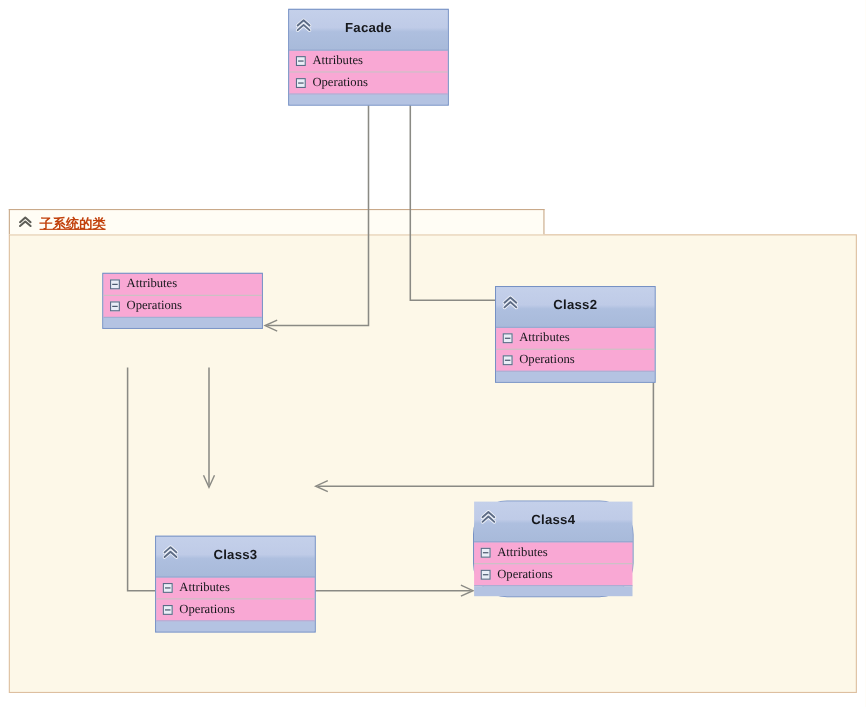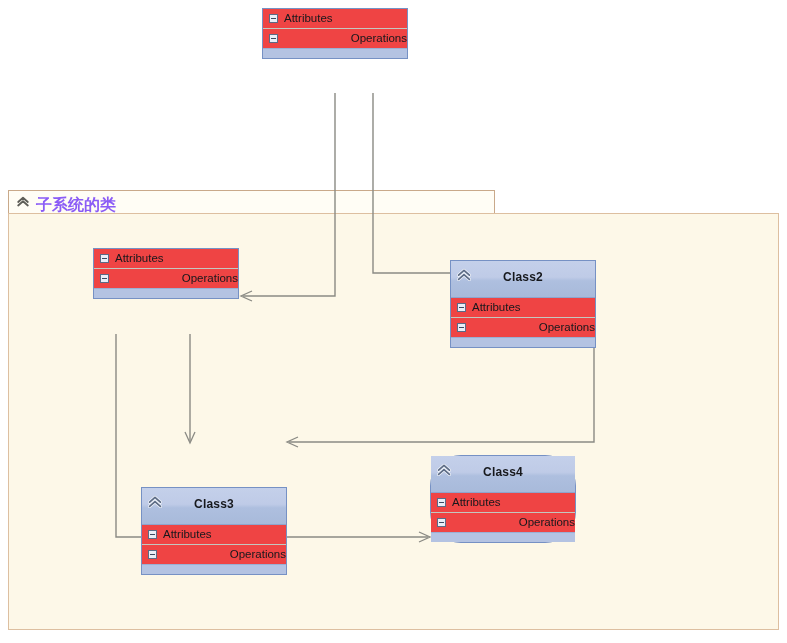--- a/index.html
+++ b/index.html
@@ -21,24 +21,25 @@
     border-bottom:none;
   }
   .pkg-body{
     position:absolute;
     box-sizing:border-box;
     background:#fdf8e8;
     border:1px solid #ddbfa0;
   }
   .pkg-label{
     position:absolute;
-    font-size:16px;
-    color:#8b5cf6;
+    font-size:12px;
+    color:#c2410c;
     font-weight:bold;
     white-space:nowrap;
+    text-decoration:underline;
   }
   .pkg-chev{
     position:absolute;
     width:14px;height:14px;
   }
 
   
   .cls{
     position:absolute;
     box-sizing:border-box;
@@ -62,28 +63,29 @@
     color:#16181c;
     letter-spacing:.2px;
   }
   .cls-chev{
     position:absolute;
     left:5px;top:6px;
     width:16px;height:16px;
   }
   .cls-row{
     height:20px;
-    background:#ef4444;
+    background:#f9a8d4;
     border-bottom:1px solid #c3c7c0;
     display:flex;
     align-items:center;
     padding-left:6px;
     box-sizing:border-box;
-  }
-  .cls-row.last{border-bottom:1px solid #9aafd3;justify-content:space-between;}
+    font-family:Liberation Serif, serif;
+  }
+  .cls-row.last{border-bottom:1px solid #9aafd3;}
   .cls-row-label{
     font-size:11.5px;
     color:#16181c;
     margin-left:6px;
     line-height:1;
   }
   .minus-box{
     width:9px;height:9px;
     box-sizing:border-box;
     border:1px solid #5b6b86;
@@ -162,20 +164,29 @@
     </g>
 
     <g>
       <path d="M594,346 L594,442 L289,442"></path>
       <polyline class="arrow" points="298,437 287,442 298,447"></polyline>
     </g>
   </svg>
 
   <div id="class-layer">
       <div class="cls" style="left: 262px; top: 8px;">
+        <div class="cls-head">
+          <span class="cls-chev"><svg viewBox="0 0 16 16" width="16" height="16">
+              <polyline points="2.6,8.2 8,3.4 13.4,8.2" fill="none" stroke="#f2f5fb" stroke-width="3.2" stroke-linecap="round" stroke-linejoin="round"></polyline>
+              <polyline points="2.6,12.4 8,7.6 13.4,12.4" fill="none" stroke="#f2f5fb" stroke-width="3.2" stroke-linecap="round" stroke-linejoin="round"></polyline>
+              <polyline points="2.6,8.2 8,3.4 13.4,8.2" fill="none" stroke="#5d6c86" stroke-width="1.7" stroke-linecap="round" stroke-linejoin="round"></polyline>
+              <polyline points="2.6,12.4 8,7.6 13.4,12.4" fill="none" stroke="#5d6c86" stroke-width="1.7" stroke-linecap="round" stroke-linejoin="round"></polyline>
+            </svg></span>
+          <div class="cls-title">Facade</div>
+        </div>
         <div class="cls-row">
           <span class="minus-box"></span>
           <span class="cls-row-label">Attributes</span>
         </div>
         <div class="cls-row last">
           <span class="minus-box"></span>
           <span class="cls-row-label">Operations</span>
         </div>
         <div class="cls-foot"></div>
       </div>

